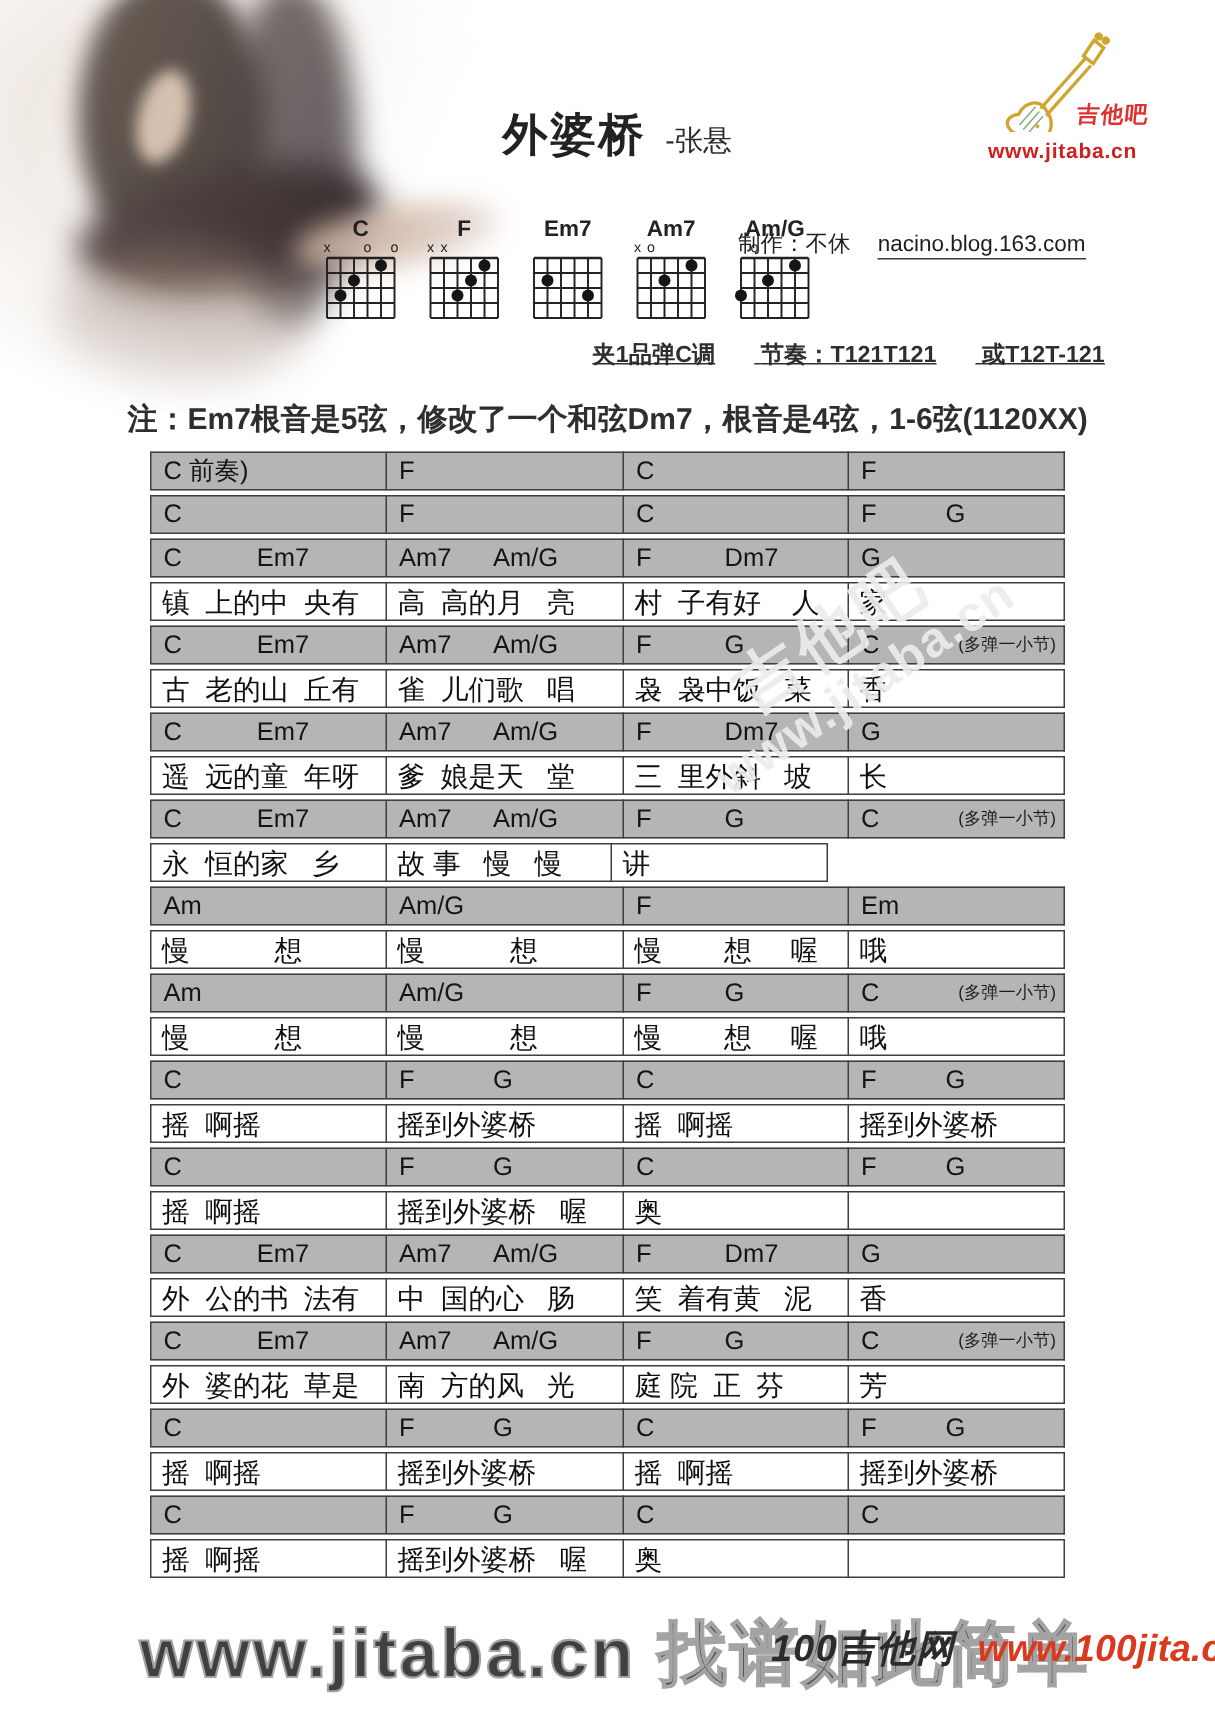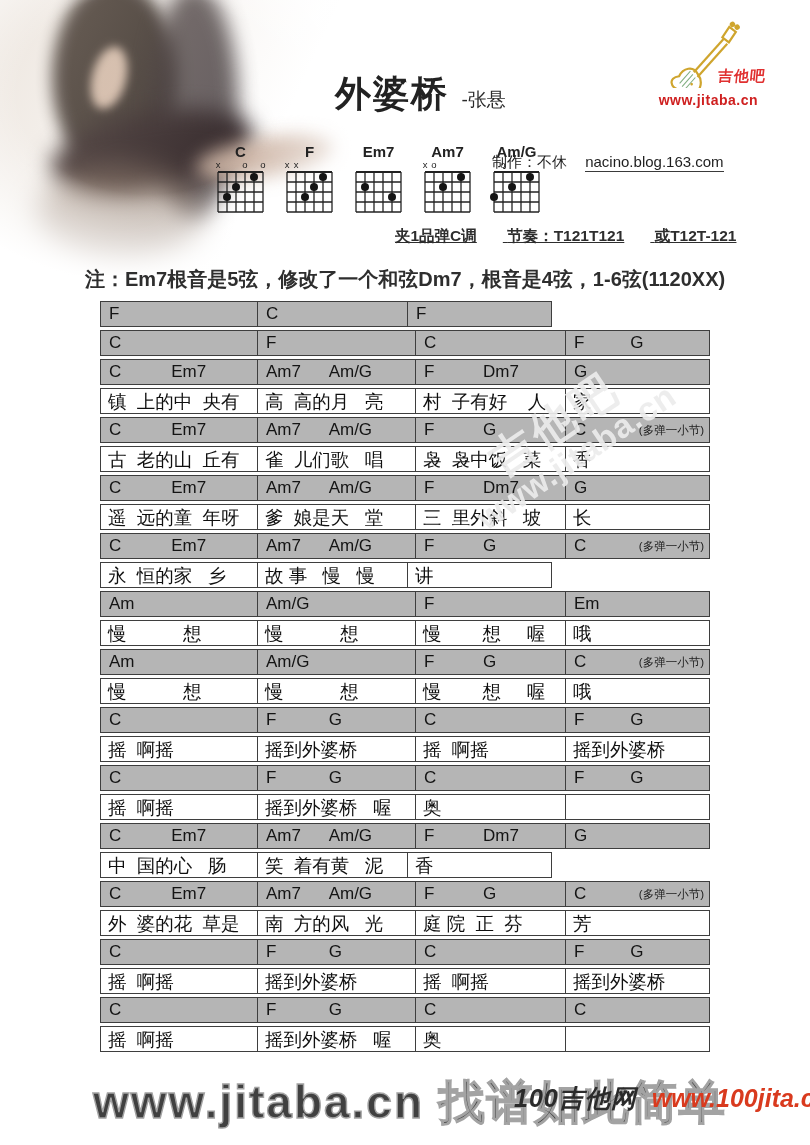--- a/index.html
+++ b/index.html
@@ -13,21 +13,21 @@
   .b-hair{left:52px;top:-20px;width:125px;height:195px;background:#241c18;filter:blur(8px);opacity:.88;}
   .b-col{left:150px;top:-15px;width:88px;height:235px;background:#3b3336;filter:blur(10px);opacity:.8;border-radius:12px;}
   .b-face{left:92px;top:46px;width:34px;height:64px;background:#d9c2b2;filter:blur(5px);transform:rotate(14deg);}
   .b-body{left:50px;top:112px;width:205px;height:80px;background:#33282b;filter:blur(11px);transform:rotate(-10deg);}
   .b-arm{left:195px;top:138px;width:140px;height:40px;background:#cdb4a4;filter:blur(9px);transform:rotate(-9deg);opacity:.9;}
   .b-low{left:35px;top:165px;width:170px;height:100px;background:#8a7668;filter:blur(14px);opacity:.55;}
   .photo .wash{position:absolute;inset:0;background:linear-gradient(115deg,rgba(205,185,165,.35) 0%,rgba(255,255,255,0) 70%);}
   .photo .fade{position:absolute;inset:-2px;background:radial-gradient(ellipse 310px 240px at 150px 95px,rgba(255,255,255,0) 42%,#fff 80%);}
   
   .title-wrap{position:absolute;left:335px;top:70px;white-space:nowrap;}
-  .song-title{font-size:36px;font-weight:bold;color:#222;letter-spacing:2px;}
+  .song-title{font-size:30px;font-weight:bold;color:#222;letter-spacing:2px;}
   .song-artist{font-size:19px;color:#2a2a2a;margin-left:8px;}
   .maker-line{position:absolute;left:492px;top:117px;font-size:15px;color:#222;white-space:nowrap;margin-top:36px;}
   .maker-link{margin-left:14px;border-bottom:1.4px solid #3a3a3a;padding-bottom:1px;color:#1e1e1e;cursor:pointer;}
   
   .logo{position:absolute;right:42px;top:6px;width:128px;height:104px;}
   .logo svg{position:absolute;left:0;top:0;}
   .logo .site-name{position:absolute;right:2px;bottom:24px;color:#e03030;font-size:15px;font-weight:bold;letter-spacing:1px;transform:skewX(-6deg);}
   .logo .site-url{position:absolute;right:10px;bottom:2px;color:#cf2020;font-size:14px;font-weight:bold;letter-spacing:.5px;}
   
   .diagrams{position:absolute;left:212px;top:144px;display:flex;gap:11px;}
@@ -205,20 +205,23 @@
 <div class="meta-line">
   <span>夹1品弹C调</span>
   <span>节奏：T121T121</span>
   <span>或T12T-121</span>
 </div>
 
 <div class="note-line">注：Em7根音是5弦，修改了一个和弦Dm7，根音是4弦，1-6弦(1120XX)</div>
 
 <div class="chord-table">
     <div class="trow chords">
+      <div class="tcell c0">
+        <span class="part p0">C 前奏)</span>
+      </div>
       <div class="tcell c1">
         <span class="part p0">F</span>
       </div>
       <div class="tcell c2">
         <span class="part p0">C</span>
       </div>
       <div class="tcell c3">
         <span class="part p0">F</span>
       </div>
     </div>
@@ -427,20 +430,21 @@
       </div>
       <div class="tcell c2">
         <span class="part p0">F</span>
         <span class="part p1">Dm7</span>
       </div>
       <div class="tcell c3">
         <span class="part p0">G</span>
       </div>
     </div>
     <div class="trow lyrics">
+      <div class="tcell c0 lyr">外  公的书  法有</div>
       <div class="tcell c1 lyr">中  国的心   肠</div>
       <div class="tcell c2 lyr">笑  着有黄   泥</div>
       <div class="tcell c3 lyr">香</div>
     </div>
     <div class="trow chords">
       <div class="tcell c0">
         <span class="part p0">C</span>
         <span class="part p1">Em7</span>
       </div>
       <div class="tcell c1">

